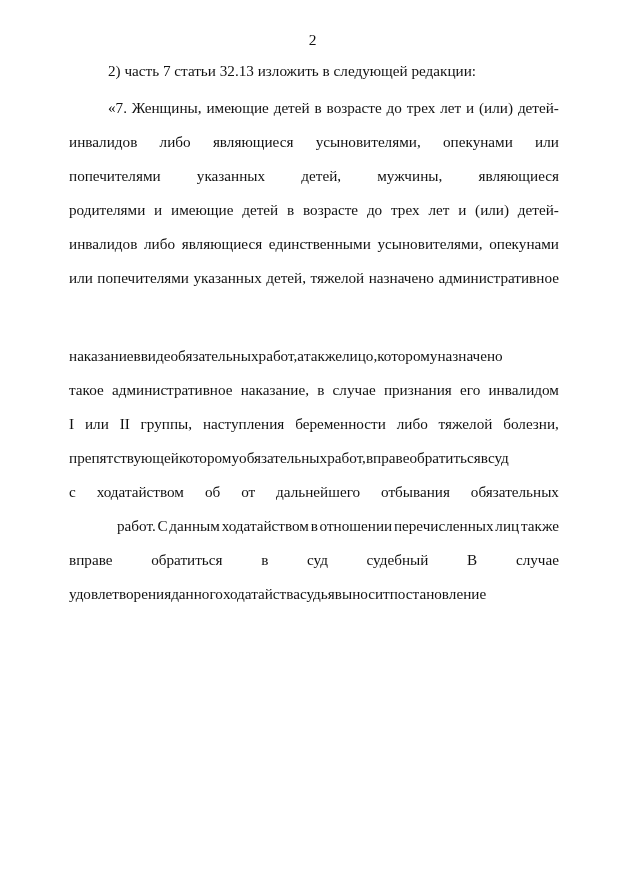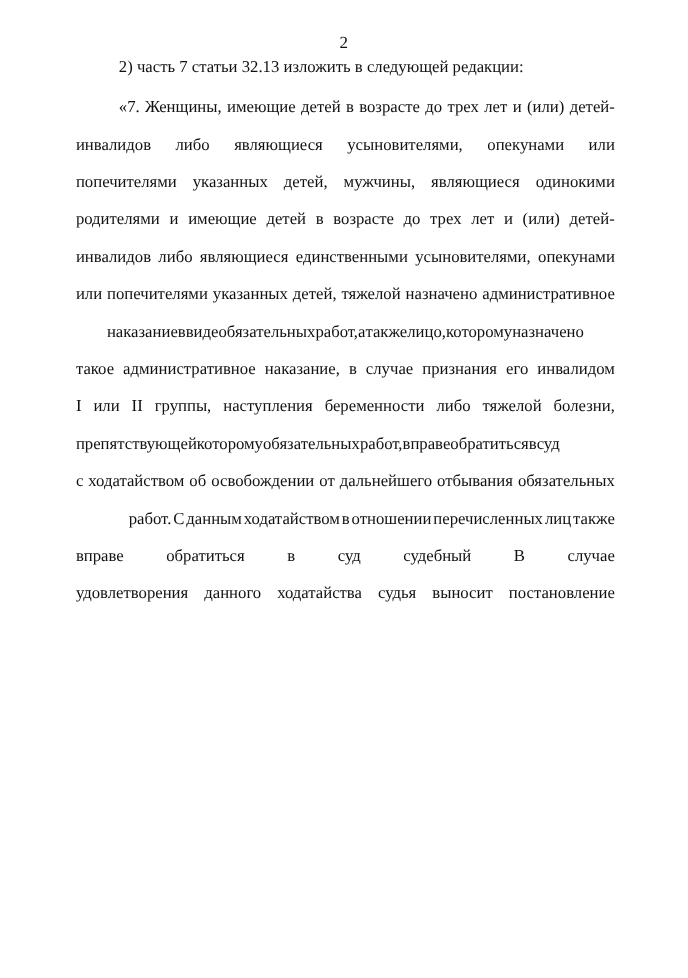--- a/index.html
+++ b/index.html
@@ -27,21 +27,21 @@
       top: 30px;
       left: 0;
       width: 625px;
       text-align: center;
       font-size: 15.5px;
       line-height: 20px;
     }
     .body-text {
       position: absolute;
       left: 69px;
-      top: 50px;
+      top: 60px;
       width: 490px;
       font-size: 15.2px;
     }
     .line {
       height: 34px;
       line-height: 22px;
       white-space: nowrap;
       text-align: justify;
       text-align-last: justify;
     }
@@ -84,21 +84,20 @@
         <span>усыновителями,</span>
         <span>опекунами</span>
         <span>или</span>
       </div>
     <div class="line" style="display: flex; justify-content: space-between;">
         <span>попечителями</span>
         <span>указанных</span>
         <span>детей,</span>
         <span>мужчины,</span>
         <span>являющиеся</span>
-        <span>одинокими</span>
       </div>
     <div class="line" style="display: flex; justify-content: space-between;">
         <span>родителями</span>
         <span>и</span>
         <span>имеющие</span>
         <span>детей</span>
         <span>в</span>
         <span>возрасте</span>
         <span>до</span>
         <span>трех</span>
@@ -117,21 +116,21 @@
       </div>
     <div class="line" style="display: flex; justify-content: space-between;">
         <span>или</span>
         <span>попечителями</span>
         <span>указанных</span>
         <span>детей,</span>
         <span>тяжелой</span>
         <span>назначено</span>
         <span>административное</span>
       </div>
-    <div class="line" style="display: flex; justify-content: center;">
+    <div class="line" style="display: flex; justify-content: flex-start; margin-top: 44px;">
         <span>наказание</span>
         <span>в</span>
         <span>виде</span>
         <span>обязательных</span>
         <span>работ,</span>
         <span>а</span>
         <span>также</span>
         <span>лицо,</span>
         <span>которому</span>
         <span>назначено</span>
@@ -164,21 +163,20 @@
         <span>работ,</span>
         <span>вправе</span>
         <span>обратиться</span>
         <span>в</span>
         <span>суд</span>
       </div>
     <div class="line" style="display: flex; justify-content: space-between;">
         <span>с</span>
         <span>ходатайством</span>
         <span>об</span>
-        <span>освобождении</span>
         <span>от</span>
         <span>дальнейшего</span>
         <span>отбывания</span>
         <span>обязательных</span>
       </div>
     <div class="line" style="display: flex; justify-content: space-between; margin-left: 48px;">
         <span>работ.</span>
         <span>С</span>
         <span>данным</span>
         <span>ходатайством</span>
@@ -190,21 +188,21 @@
       </div>
     <div class="line" style="display: flex; justify-content: space-between;">
         <span>вправе</span>
         <span>обратиться</span>
         <span>в</span>
         <span>суд</span>
         <span>судебный</span>
         <span>В</span>
         <span>случае</span>
       </div>
-    <div class="line" style="display: flex; justify-content: space-between;">
+    <div class="line" style="display: flex; ">
         <span>удовлетворения</span>
         <span>данного</span>
         <span>ходатайства</span>
         <span>судья</span>
         <span>выносит</span>
         <span>постановление</span>
       </div>
   </div>
 </div>
 

